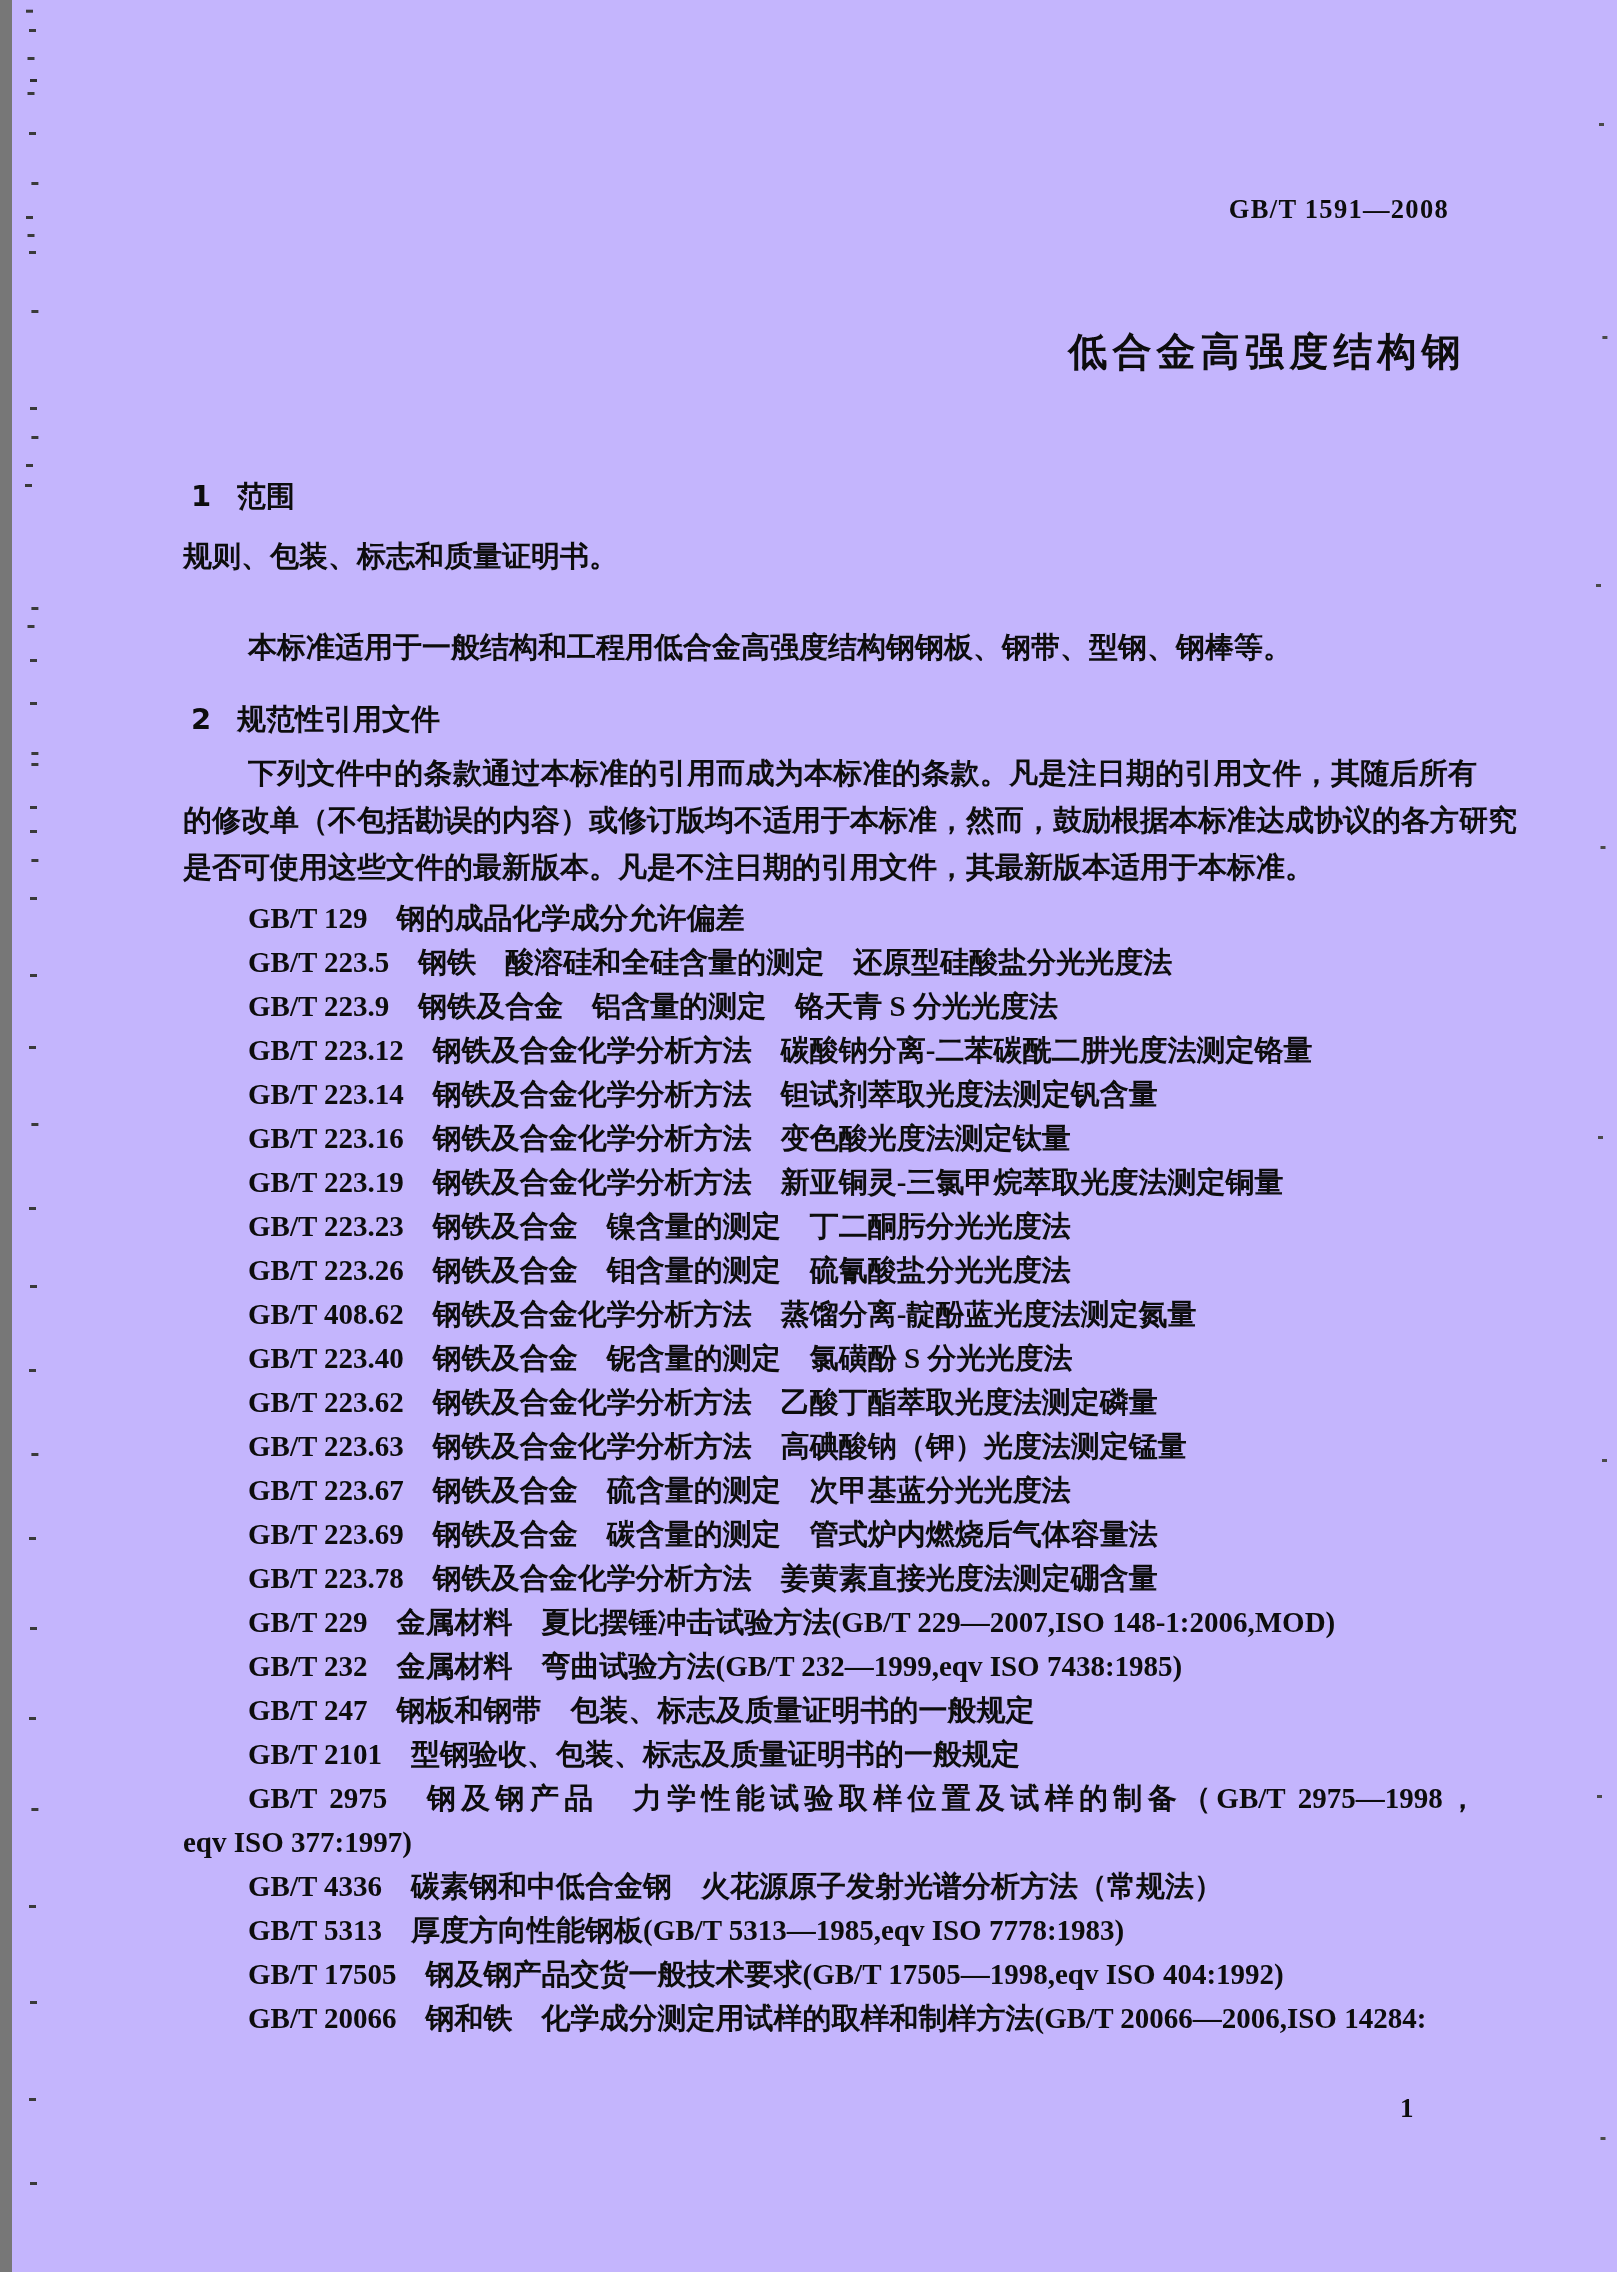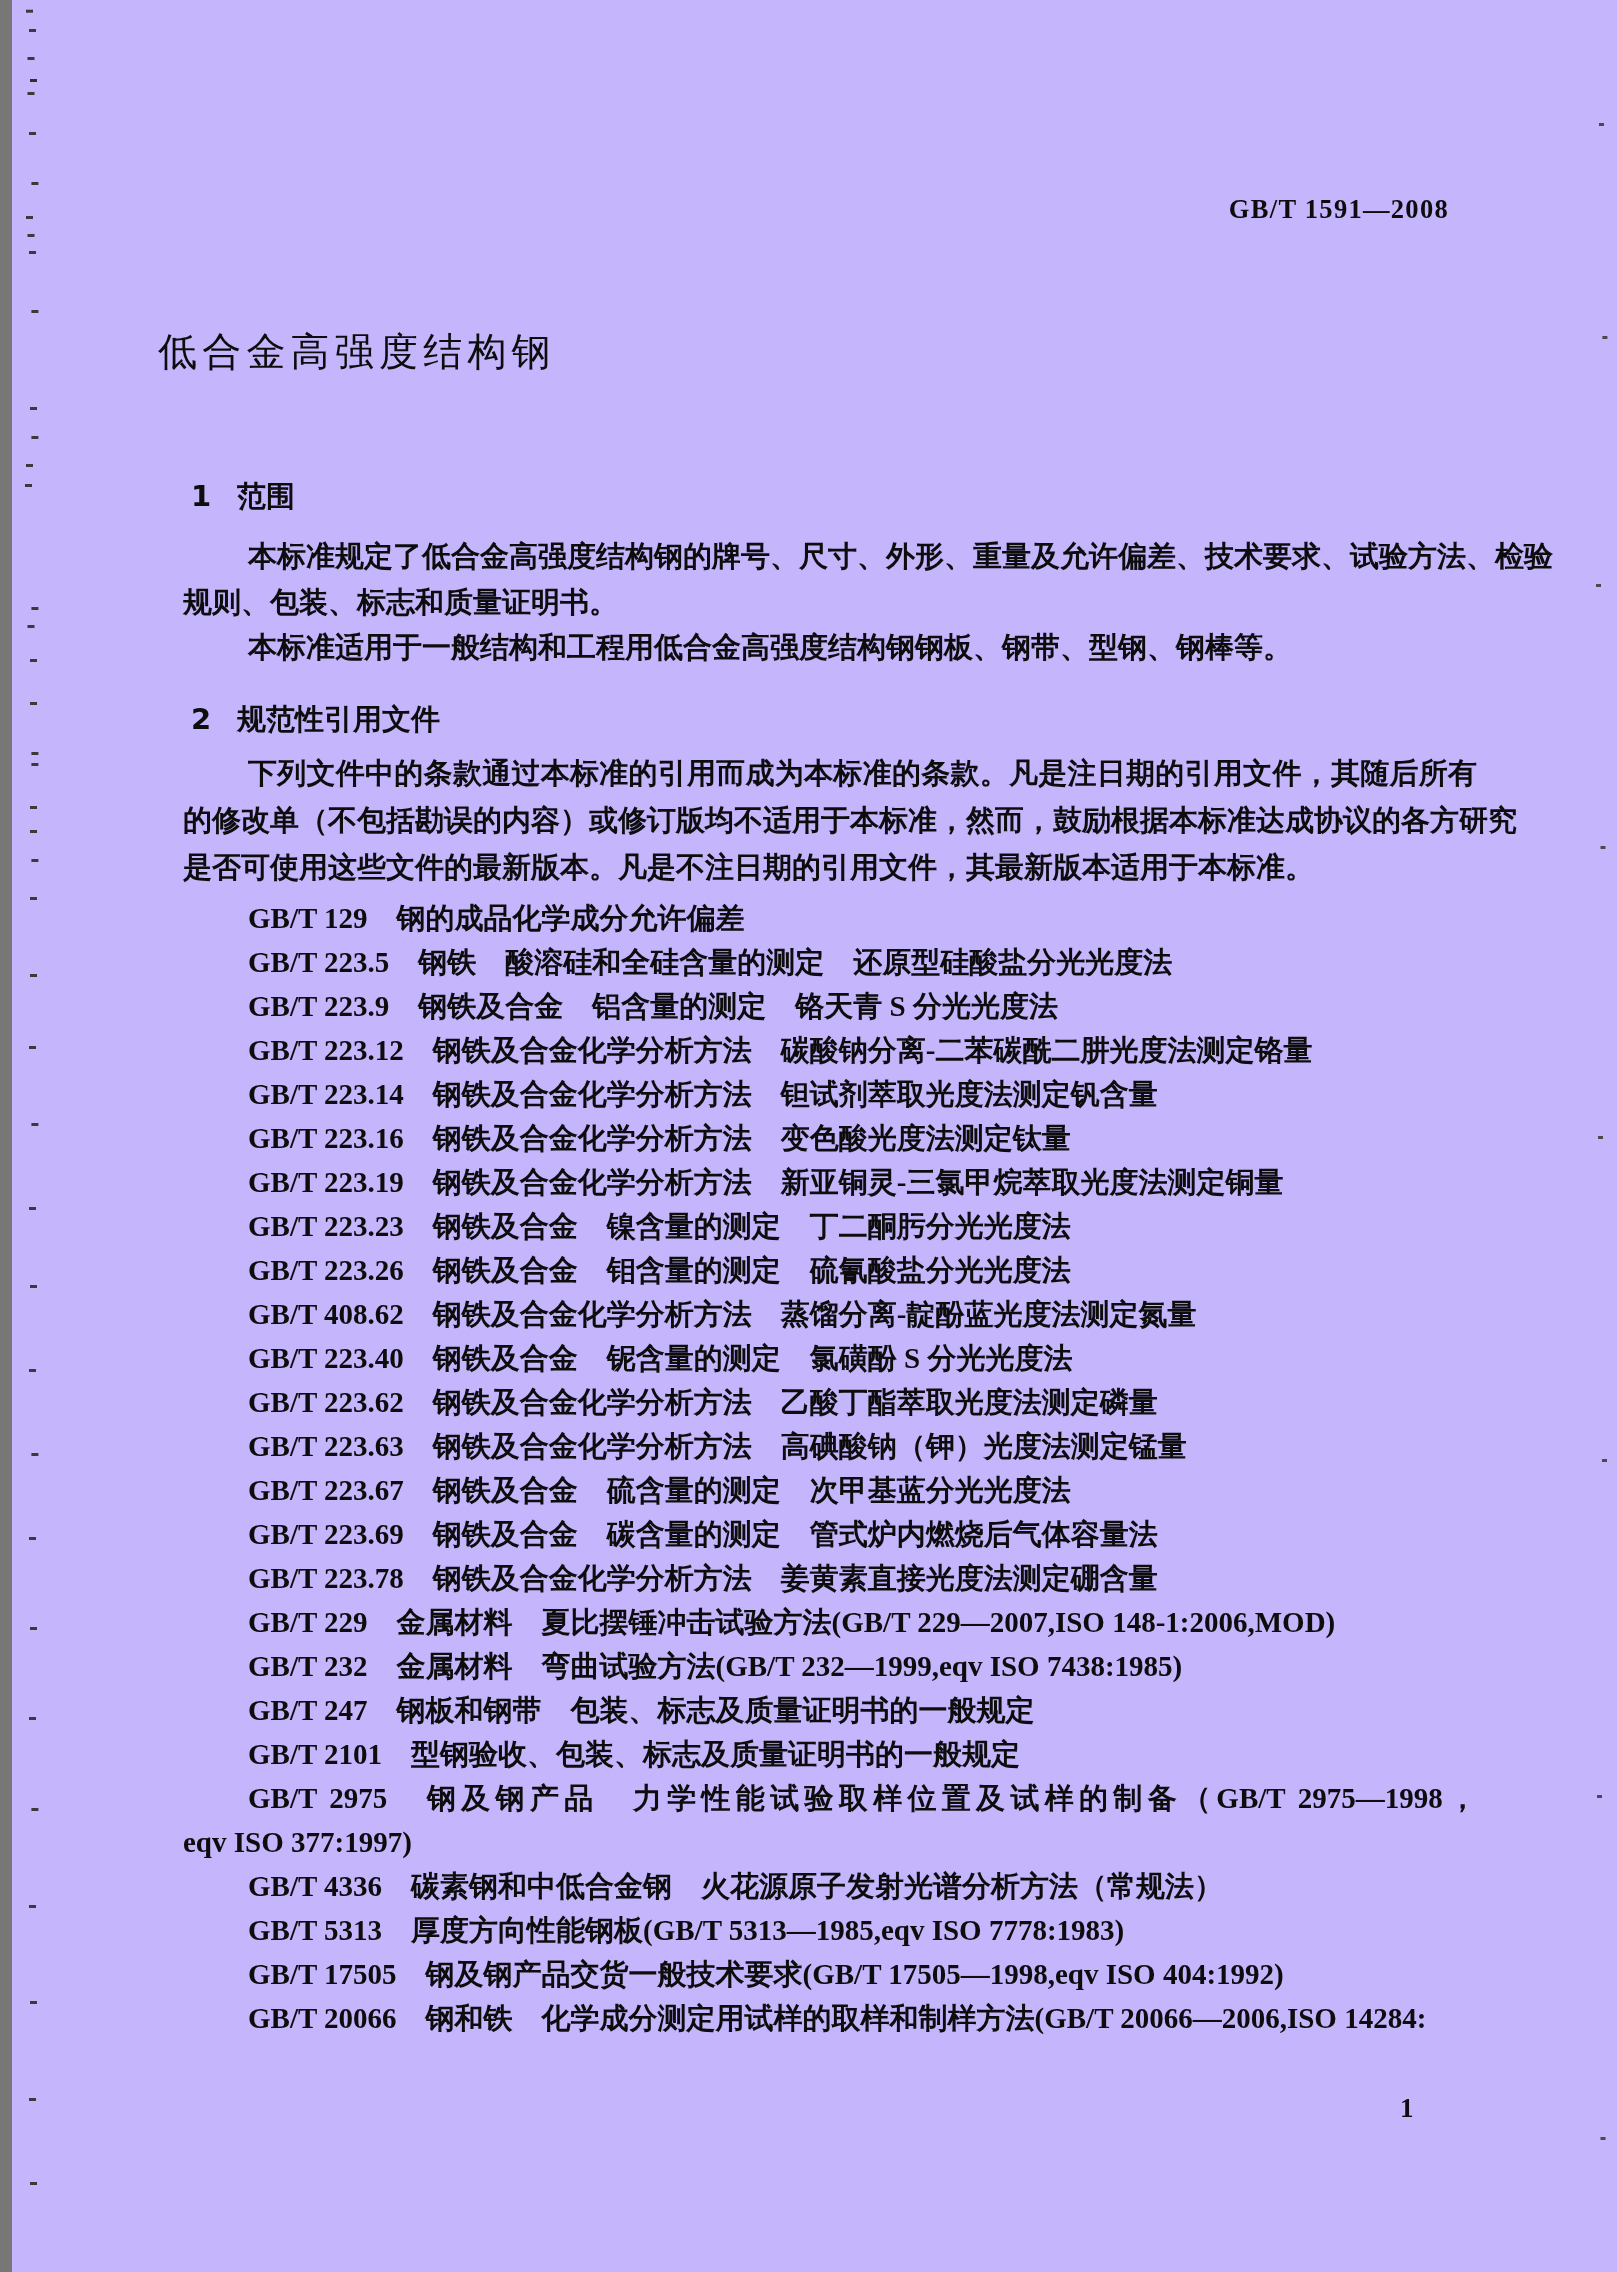--- a/index.html
+++ b/index.html
@@ -32,24 +32,24 @@
       -26px 123px #4a4a4a, -22.6px 336px #4a4a4a, -29px 584px #4a4a4a, -24.5px 846px #4a4a4a,
       -27px 1136px #4a4a4a, -23px 1459px #4a4a4a, -28px 1795px #4a4a4a, -24.5px 2137px #4a4a4a;
   }
 
   .doc-code {
     position:absolute; top:194px; right:181px;
     font-size:26.5px; font-weight:bold; letter-spacing:1.3px;
     font-family:"Liberation Serif","DejaVu Serif",serif;
   }
   .doc-title {
-    position:absolute; top:332px; left:146px; width:1291px; margin:0;
-    text-align:left; line-height:1;
+    position:absolute; top:332px; left:163px; width:1291px; margin:0;
+    text-align:right; line-height:1;
     font-family:"DejaVu Sans","Liberation Sans",sans-serif;
-    font-weight:normal; font-size:39px; letter-spacing:5.2px;
+    font-weight:bold; font-size:39px; letter-spacing:5.2px;
   }
   .sec-heading {
     position:absolute; left:179px; line-height:1;
     font-family:"DejaVu Sans","Liberation Sans",sans-serif;
     font-weight:bold; font-size:29px;
   }
   .sec-heading .num { display:inline-block; min-width:46px; }
   #sec1-heading { top:482px; }
   #sec2-heading { top:705px; }
 
@@ -86,21 +86,20 @@
 
   <div class="doc-code">GB/T 1591—2008</div>
 
   <h1 class="doc-title">低合金高强度结构钢</h1>
 
   <div class="sec-heading" id="sec1-heading">
     <span class="num">1</span><span>范围</span>
   </div>
 
   <div class="para" id="s1p1">
-    <div class="line indent stretch">本标准规定了低合金高强度结构钢的牌号、尺寸、外形、重量及允许偏差、技术要求、试验方法、检验</div>
     <div class="line">规则、包装、标志和质量证明书。</div>
   </div>
 
   <div class="para" id="s1p2">
     <div class="line indent">本标准适用于一般结构和工程用低合金高强度结构钢钢板、钢带、型钢、钢棒等。</div>
   </div>
 
   <div class="sec-heading" id="sec2-heading">
     <span class="num">2</span><span>规范性引用文件</span>
   </div>

